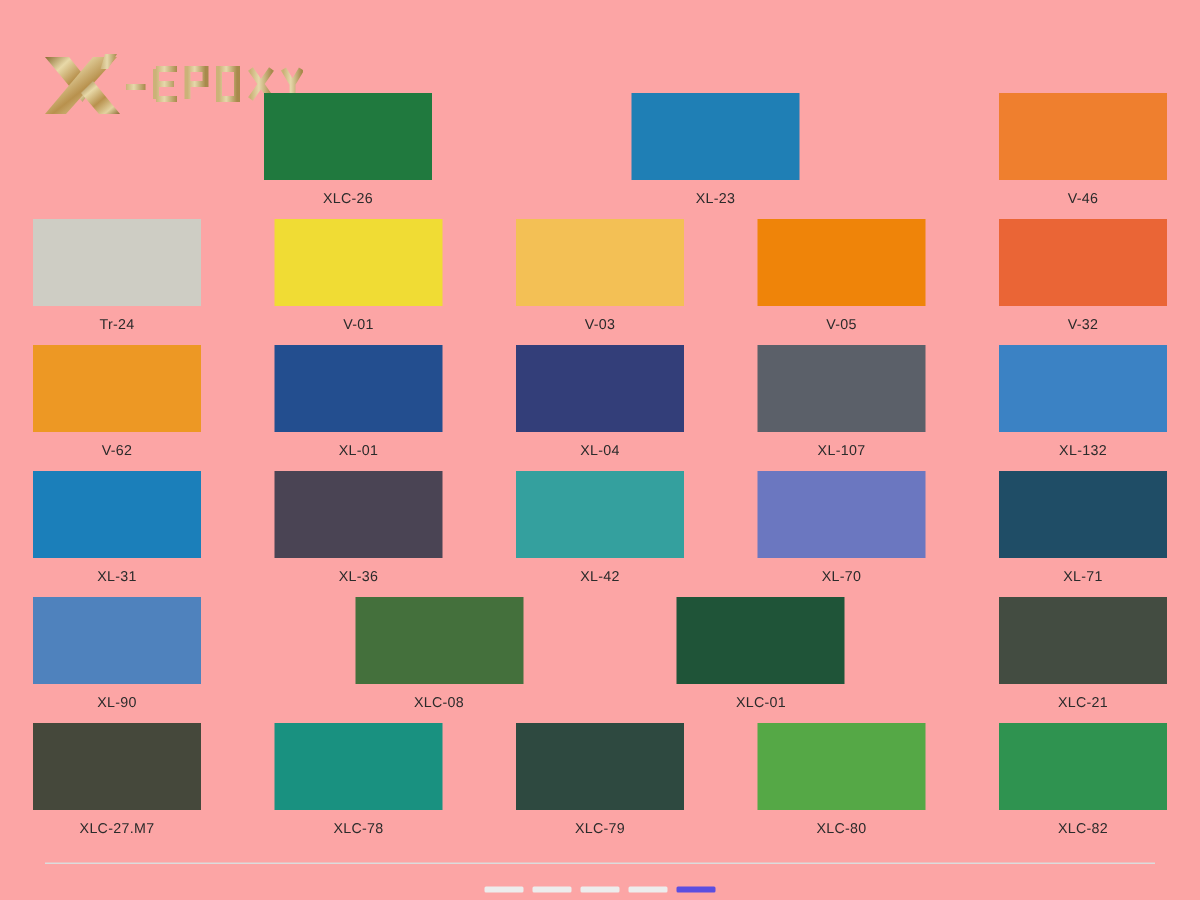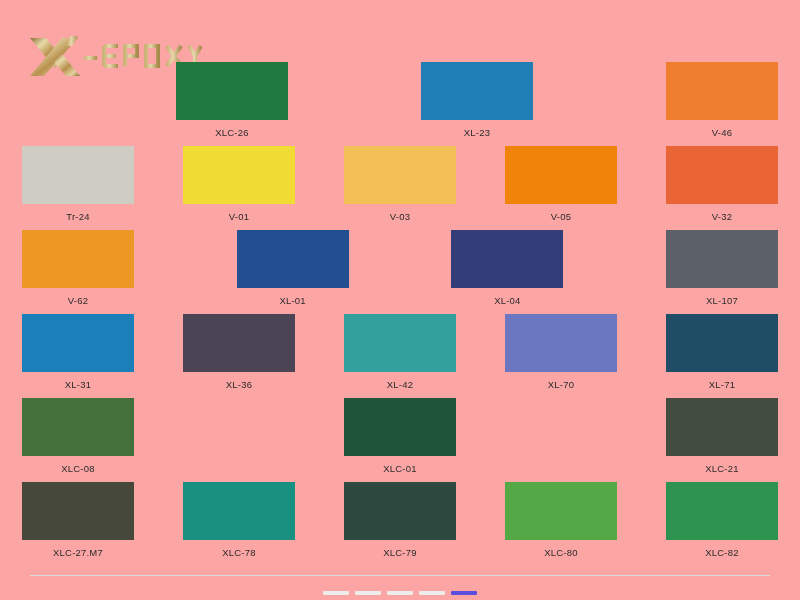--- a/index.html
+++ b/index.html
@@ -206,20 +206,24 @@
           <div class="swatch-label">XL-01</div>
         </div>
         <div class="swatch-cell">
           <div class="swatch-chip" style="background: rgb(51, 62, 121);"></div>
           <div class="swatch-label">XL-04</div>
         </div>
         <div class="swatch-cell">
           <div class="swatch-chip" style="background: rgb(91, 96, 105);"></div>
           <div class="swatch-label">XL-107</div>
         </div>
+        <div class="swatch-cell">
+          <div class="swatch-chip" style="background: rgb(59, 130, 196);"></div>
+          <div class="swatch-label">XL-132</div>
+        </div>
       </div>
       <div class="swatch-row">
         <div class="swatch-cell">
           <div class="swatch-chip" style="background: rgb(27, 127, 186);"></div>
           <div class="swatch-label">XL-31</div>
         </div>
         <div class="swatch-cell">
           <div class="swatch-chip" style="background: rgb(74, 68, 84);"></div>
           <div class="swatch-label">XL-36</div>
         </div>
@@ -231,20 +235,24 @@
           <div class="swatch-chip" style="background: rgb(107, 119, 192);"></div>
           <div class="swatch-label">XL-70</div>
         </div>
         <div class="swatch-cell">
           <div class="swatch-chip" style="background: rgb(31, 77, 102);"></div>
           <div class="swatch-label">XL-71</div>
         </div>
       </div>
       <div class="swatch-row">
         <div class="swatch-cell">
+          <div class="swatch-chip" style="background: rgb(79, 130, 189);"></div>
+          <div class="swatch-label">XL-90</div>
+        </div>
+        <div class="swatch-cell">
           <div class="swatch-chip" style="background: rgb(68, 112, 60);"></div>
           <div class="swatch-label">XLC-08</div>
         </div>
         <div class="swatch-cell">
           <div class="swatch-chip" style="background: rgb(31, 84, 56);"></div>
           <div class="swatch-label">XLC-01</div>
         </div>
         <div class="swatch-cell">
           <div class="swatch-chip" style="background: rgb(67, 76, 65);"></div>
           <div class="swatch-label">XLC-21</div>

